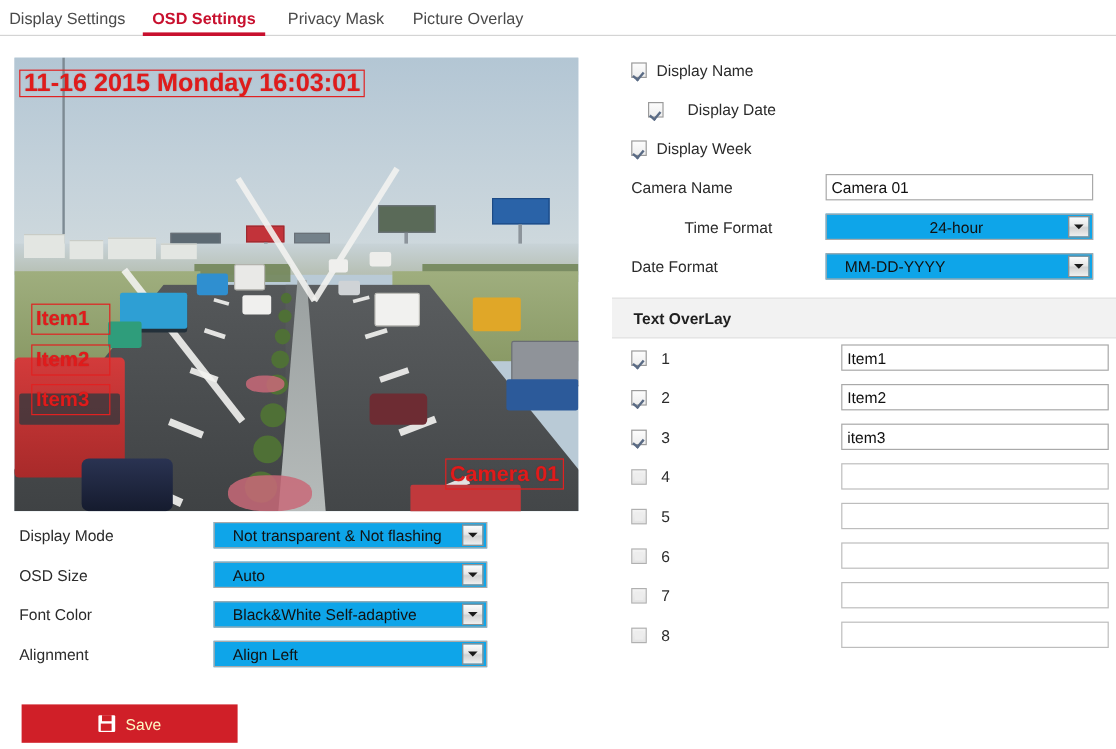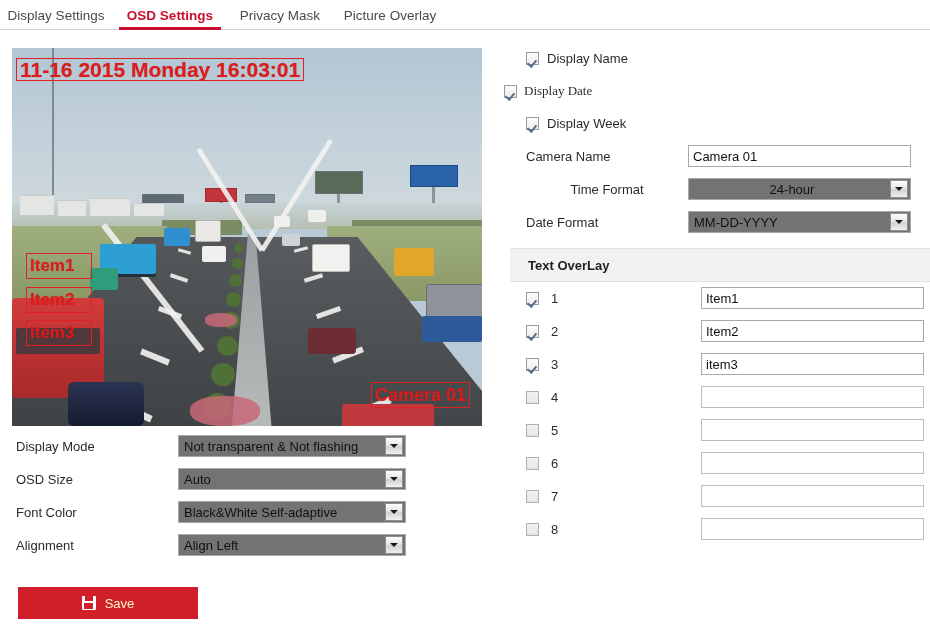--- a/index.html
+++ b/index.html
@@ -104,25 +104,25 @@
   #osd-item2 { left: 14px; top: 239px; height: 26px; width: 66px; font-size: 17px;}
   #osd-item3 { left: 14px; top: 272px; height: 26px; width: 66px; font-size: 17px;}
   #osd-camera { right: 12px; bottom: 18px; height: 26px; font-size: 18px; }
 
   
   .row { position: absolute; display: flex; align-items: center; }
   .lbl { font-size: 13px; color: #2b2b2b; }
 
   
   .sel {
-    position: relative; height: 22px; background: #737373;
+    position: relative; height: 22px; background: #0ea5e9;
     border: 1px solid #a9a9a9;
     font-size: 13px; color: #111;
     display: flex; align-items: center;
-    padding-left: 5px; cursor: pointer;
+    padding-left: 15px; cursor: pointer;
     overflow: hidden;
   }
   .sel .val { flex: 1 1 auto; white-space: nowrap; overflow: hidden; }
   .sel .btn {
     flex: 0 0 18px; width: 18px; height: 18px; margin-right: 2px;
     background: linear-gradient(#fdfdfd 0%, #e7e7e7 45%, #d2d2d2 55%, #f0f0f0 100%);
     border: 1px solid #8f8f8f;
     display: flex; align-items: center; justify-content: center;
   }
   .sel .btn i {
@@ -331,21 +331,21 @@
       <span class="btn">
           <i></i>
         </span>
     </div>
   </div>
 
   <div class="row" style="left:526px;top:50px;height:16px;gap:8px;">
     <span class="cb on"></span>
     <span class="lbl">Display Name</span>
   </div>
-  <div class="row" style="left:504px;top:83px;height:16px;gap:7px;font-family:Liberation Serif, serif;">
+  <div class="row" style="left:540px;top:83px;height:16px;gap:20px;">
     <span class="cb on"></span>
     <span class="lbl">Display Date</span>
   </div>
   <div class="row" style="left:526px;top:115px;height:16px;gap:8px;">
     <span class="cb on"></span>
     <span class="lbl">Display Week</span>
   </div>
 
   <div class="row" style="left:526px;top:144px;height:24px;">
     <div class="lbl" style="width:162px;">Camera Name</div>

